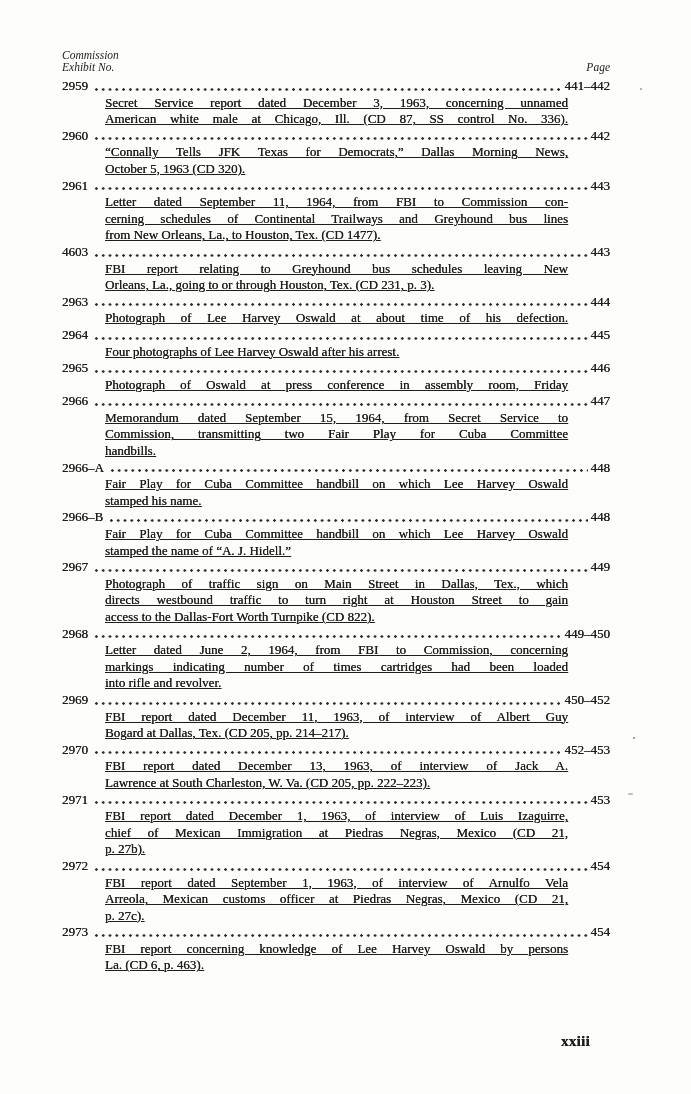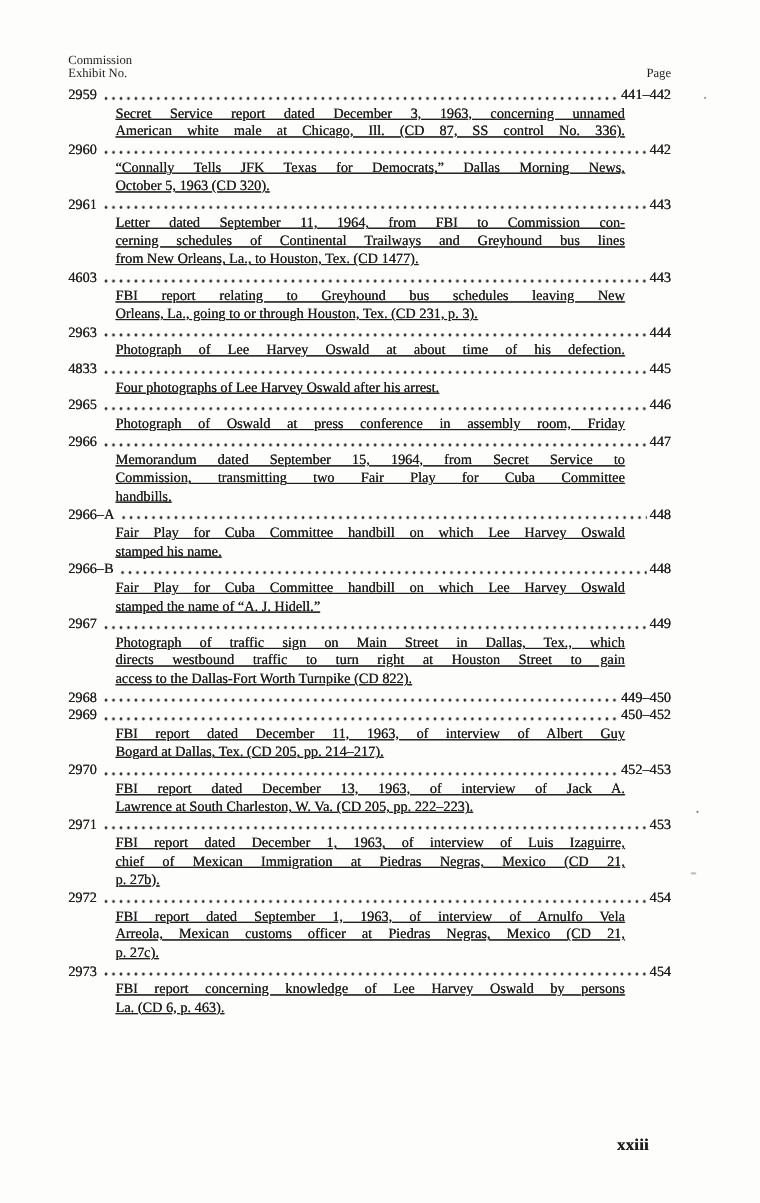--- a/index.html
+++ b/index.html
@@ -7,21 +7,21 @@
     position:relative;
     width:691px; height:1094px;
     background:#fdfdfc;
     font-family:"Liberation Serif","DejaVu Serif",serif;
     color:#1e1e1e;
     overflow:hidden;
   }
   .content { margin-left:62px; width:548px; padding-top:50px; }
   .hdr {
     display:flex; justify-content:space-between; align-items:flex-end;
-    font-size:11.5px; line-height:11.5px;
+    font-style:italic; font-size:11.5px; line-height:11.5px;
   }
   .hdr-left div { white-space:nowrap; }
   .entries { margin-top:5px; font-size:13px; line-height:16.6px; text-shadow:0.2px 0 0 currentColor; }
   .row { display:flex; align-items:baseline; }
   .num { white-space:nowrap; }
   .leader {
     flex:1; align-self:stretch;
     margin-left:5px; margin-right:3px;
     background-image:radial-gradient(circle, #2b2b2b 1.05px, rgba(0,0,0,0) 1.5px);
     background-repeat:repeat-x;
@@ -109,21 +109,21 @@
       <span class="leader"></span>
       <span class="pg">444</span>
     </div>
     <div class="desc">
             <div class="line just">Photograph of Lee Harvey Oswald at about time of his defection.</div>
           </div>
   </div>
 
   <div class="entry">
     <div class="row">
-      <span class="num">4833</span>
+      <span class="num">2964</span>
       <span class="leader"></span>
       <span class="pg">445</span>
     </div>
     <div class="desc">
             <div class="line">Four photographs of Lee Harvey Oswald after his arrest.</div>
           </div>
   </div>
 
   <div class="entry">
     <div class="row">
@@ -185,20 +185,25 @@
             <div class="line">access to the Dallas-Fort Worth Turnpike (CD 822).</div>
           </div>
   </div>
 
   <div class="entry">
     <div class="row">
       <span class="num">2968</span>
       <span class="leader"></span>
       <span class="pg">449–450</span>
     </div>
+    <div class="desc">
+            <div class="line just">Letter dated June 2, 1964, from FBI to Commission, concerning</div>
+            <div class="line just">markings indicating number of times cartridges had been loaded</div>
+            <div class="line">into rifle and revolver.</div>
+          </div>
   </div>
 
   <div class="entry">
     <div class="row">
       <span class="num">2969</span>
       <span class="leader"></span>
       <span class="pg">450–452</span>
     </div>
     <div class="desc">
             <div class="line just">FBI report dated December 11, 1963, of interview of Albert Guy</div>

